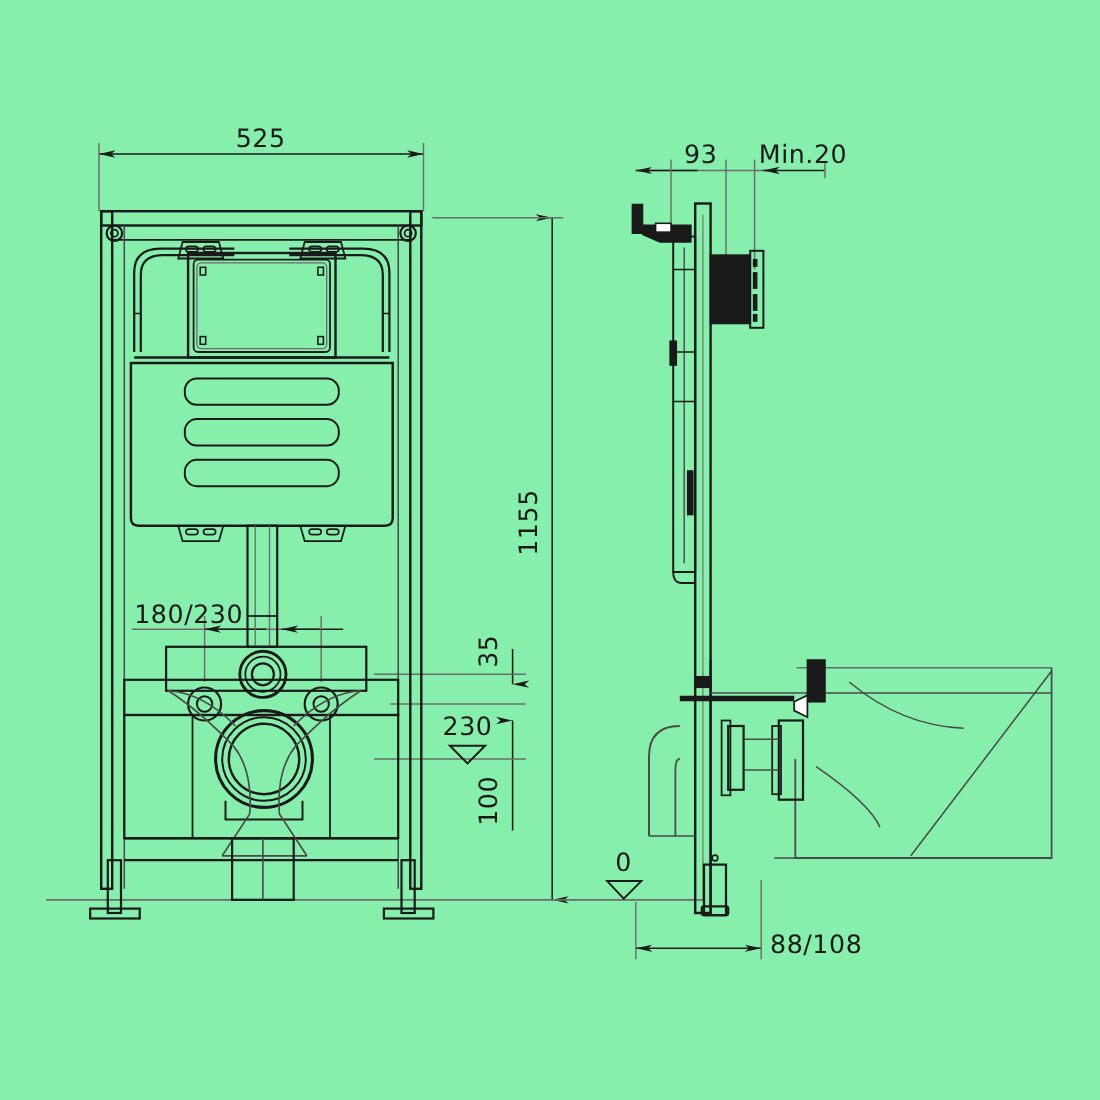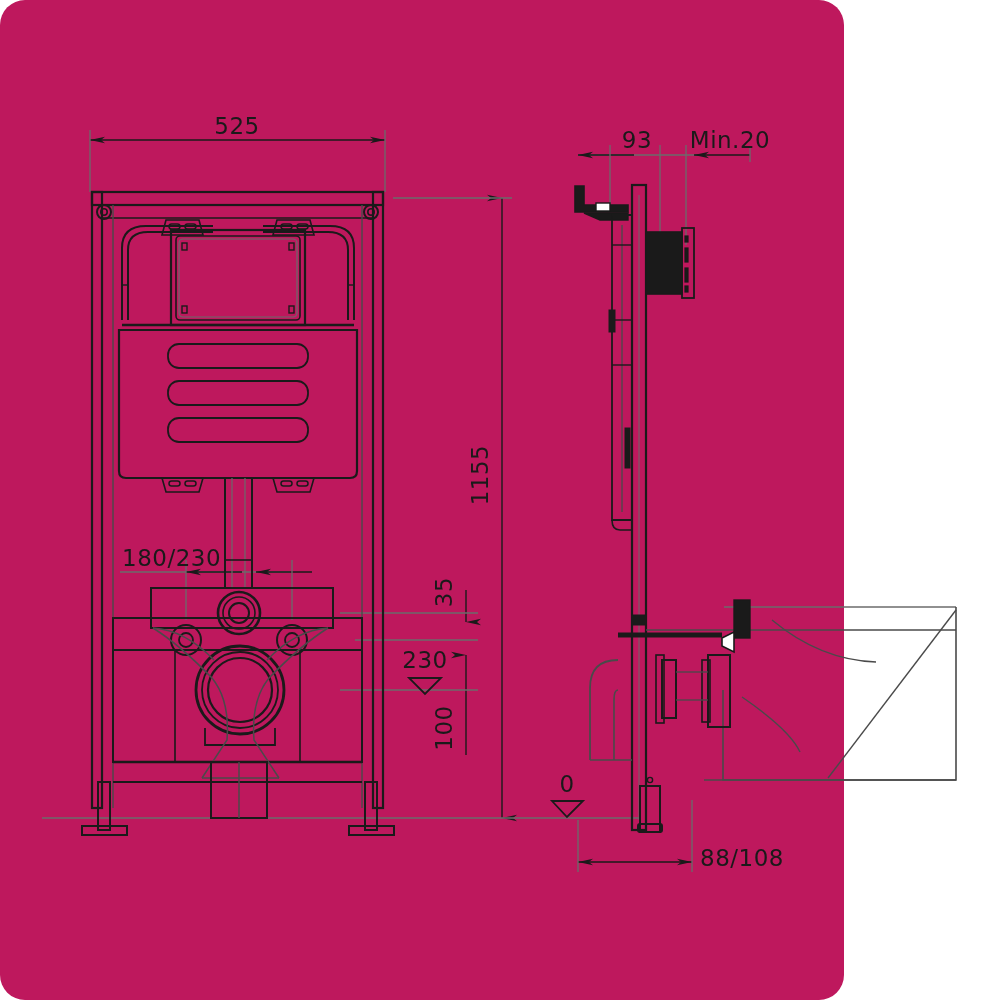--- a/index.html
+++ b/index.html
@@ -1,18 +1,18 @@
 <!DOCTYPE html>
 <html><head>
 <meta charset="utf-8">
 <style>
   html,body{margin:0;padding:0;background:#ffffff;}
   body{width:1000px;height:1000px;overflow:hidden;
        font-family:"DejaVu Sans","Liberation Sans",sans-serif;}
-  #stage{position:relative;width:844px;height:1000px;background:#be185d;border-radius:25px;}
+  #stage{position:relative;width:1000px;height:1000px;background:#86efac;}
   svg{display:block;}
   .dimtext{font-family:"DejaVu Sans","Liberation Sans",sans-serif;
            font-size:23px;fill:#1a1a1a;letter-spacing:0.5px;}
 </style>
 </head>
 <body>
 
 <div id="stage">
 <svg width="1000" height="1000" viewBox="0 0 1000 1000">
 

